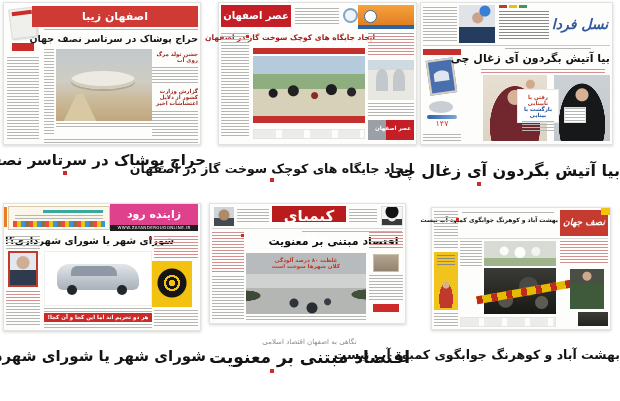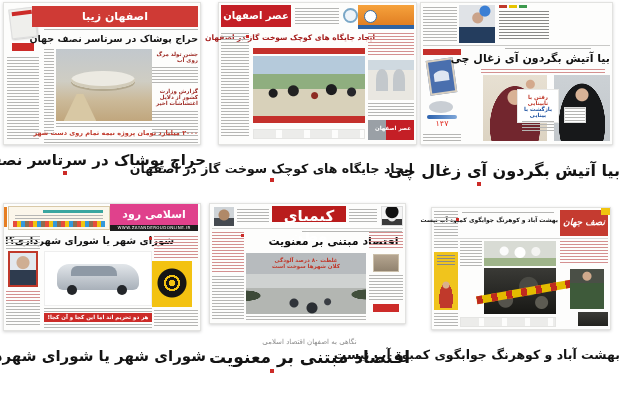--- a/index.html
+++ b/index.html
@@ -72,21 +72,20 @@
       <div class="abs tx" style="left:40px;top:46px;width:10px;height:86px"></div>
       <div class="abs ph1" style="left:52px;top:46px;width:96px;height:72px">
         <div class="ring"></div>
         <div class="road"></div>
       </div>
       <div class="abs rtl" style="right:2px;top:48px;width:46px;font-size:5.5px;font-weight:800;color:#9e2b25;text-align:right">جشن تولد مرگ روی آب</div>
       <div class="abs tx" style="right:2px;top:64px;width:46px;height:18px"></div>
       <div class="abs rtl" style="right:2px;top:85px;width:46px;font-size:5.5px;font-weight:800;color:#9e2b25;text-align:right">گزارش وزارت کشور از دلایل اغتشاشات اخیر</div>
       <div class="abs tx" style="right:2px;top:108px;width:46px;height:26px"></div>
       <div class="abs tx" style="left:52px;top:120px;width:96px;height:4px"></div>
-      <div class="abs rtl" style="left:40px;top:126px;right:2px;font-size:6.5px;font-weight:800;color:#c0392b;text-align:center;white-space:nowrap">۲۰۰۰ میلیارد تومان پروژه نیمه تمام روی دست شهر</div>
       <div class="abs tx" style="left:40px;top:136px;right:2px;height:5px"></div>
     </div>
     <div class="cap c1">
       <div class="h">حراج پوشاک در سرتاسر نصف جهان</div>
       <span class="pm"></span>
     </div>
   </div>
 
   <div class="cell row1">
     <div class="paper" style="left:12px;top:2px;width:199px;height:143px">
@@ -125,20 +124,21 @@
     <div class="paper" style="left:7px;top:2px;width:193px;height:143px">
       <div class="abs tx" style="left:2px;top:4px;width:34px;height:34px"></div>
       <div class="abs" style="left:38px;top:2px;width:36px;height:38px;background:
         radial-gradient(circle at 72% 16%,#3b7fd4 0 5px,transparent 6px),
         radial-gradient(circle at 52% 34%,#caa38a 0 5px,transparent 6px),
         linear-gradient(#e0e3e7 0 58%,#243d5e 58% 100%)"></div>
       <div class="abs" style="left:78px;top:2px;width:8px;height:3px;background:#c0392b"></div>
       <div class="abs" style="left:88px;top:2px;width:8px;height:3px;background:#e7c400"></div>
       <div class="abs" style="left:98px;top:2px;width:8px;height:3px;background:#3d9a4e"></div>
       <div class="abs txd" style="left:78px;top:8px;width:50px;height:28px"></div>
+      <div class="abs rtl" style="right:2px;top:4px;width:60px;height:36px;color:#33589e;font-size:14px;font-weight:800;font-style:italic;text-align:center;line-height:34px">نسل فردا</div>
       <div class="abs" style="left:2px;right:2px;top:42px;height:1px;background:#c9c9c7"></div>
       <div class="abs" style="left:2px;top:46px;width:38px;height:6px;background:#c4302b"></div>
       <div class="abs" style="left:7px;top:56px;width:27px;height:35px;background:#4a6fae;border:2px solid #d8cfc0;transform:rotate(-8deg)">
           <div class="abs" style="left:4px;top:4px;right:4px;height:16px;background:radial-gradient(circle at 50% 100%,#dfe6f2 0 10px,transparent 11px)"></div>
         </div>
       <div class="abs" style="left:8px;top:98px;width:24px;height:12px;border-radius:50%;background:#c9ced4"></div>
       <div class="abs" style="left:6px;top:112px;width:30px;height:16px;text-align:center">
           <div style="height:4px;background:linear-gradient(90deg,#2c62ae,#7fa7d8);border-radius:2px"></div>
           <div class="rtl" style="font-size:8px;font-weight:400;color:#e02b20">۱۴۷</div>
         </div>
@@ -171,21 +171,21 @@
   </div>
 
   <div class="cell row2">
     <div class="paper" style="left:3px;top:3px;width:198px;height:128px">
       <div class="abs" style="left:0;top:3px;width:3px;height:20px;background:#e67e22"></div>
       <div class="abs" style="left:4px;top:2px;width:102px;height:24px;border:1px solid #d9c9a8;background:#fbf6ea">
         <div class="abs" style="right:6px;top:3px;width:60px;height:3px;background:#3aa6a0"></div>
         <div class="abs tx" style="right:6px;top:8px;left:6px;height:7px"></div>
         <div class="abs" style="left:4px;bottom:2px;right:4px;height:6px;background:repeating-linear-gradient(90deg,#e74c3c 0 4px,#f1c40f 4px 8px,#3498db 8px 12px,#8e6e4e 12px 16px)"></div>
       </div>
-      <div class="abs np rtl" style="right:2px;top:0;width:88px;height:21px;background:#e0418c;font-size:11px;line-height:21px">اسلامی رود</div>
+      <div class="abs np rtl" style="right:2px;top:0;width:88px;height:21px;background:#e0418c;font-size:11px;line-height:21px">زاینده رود</div>
       <div class="abs" style="right:2px;top:21px;width:88px;height:6px;background:#1d1d1d;color:#fff;font-size:4px;letter-spacing:.4px;text-align:center;line-height:6px">WWW.ZAYANDEROUDONLINE.IR</div>
       <div class="abs rtl" style="left:30px;top:31px;width:140px;font-size:10px;font-weight:800;color:#111;text-align:center;white-space:nowrap">شورای شهر یا شورای شهرداری؟!</div>
       <div class="abs tx" style="left:2px;top:32px;width:34px;height:13px"></div>
       <div class="abs" style="left:4px;top:47px;width:30px;height:36px;border:2px solid #c0392b;background:
         radial-gradient(circle at 50% 30%,#cfae93 0 6px,transparent 7px),
         linear-gradient(#e3e8ee 0 52%,#2e3b4e 52% 100%)"></div>
       <div class="abs txr" style="left:2px;top:87px;width:34px;height:10px"></div>
       <div class="abs tx" style="left:2px;top:99px;width:34px;height:24px"></div>
       <div class="abs" style="left:40px;top:47px;width:108px;height:55px;border:1px solid #eee;background:#fff">
         <div class="abs" style="left:12px;top:12px;width:82px;height:26px;background:linear-gradient(#e2e6ea,#a8b0b9);border-radius:12px 16px 6px 6px"></div>

